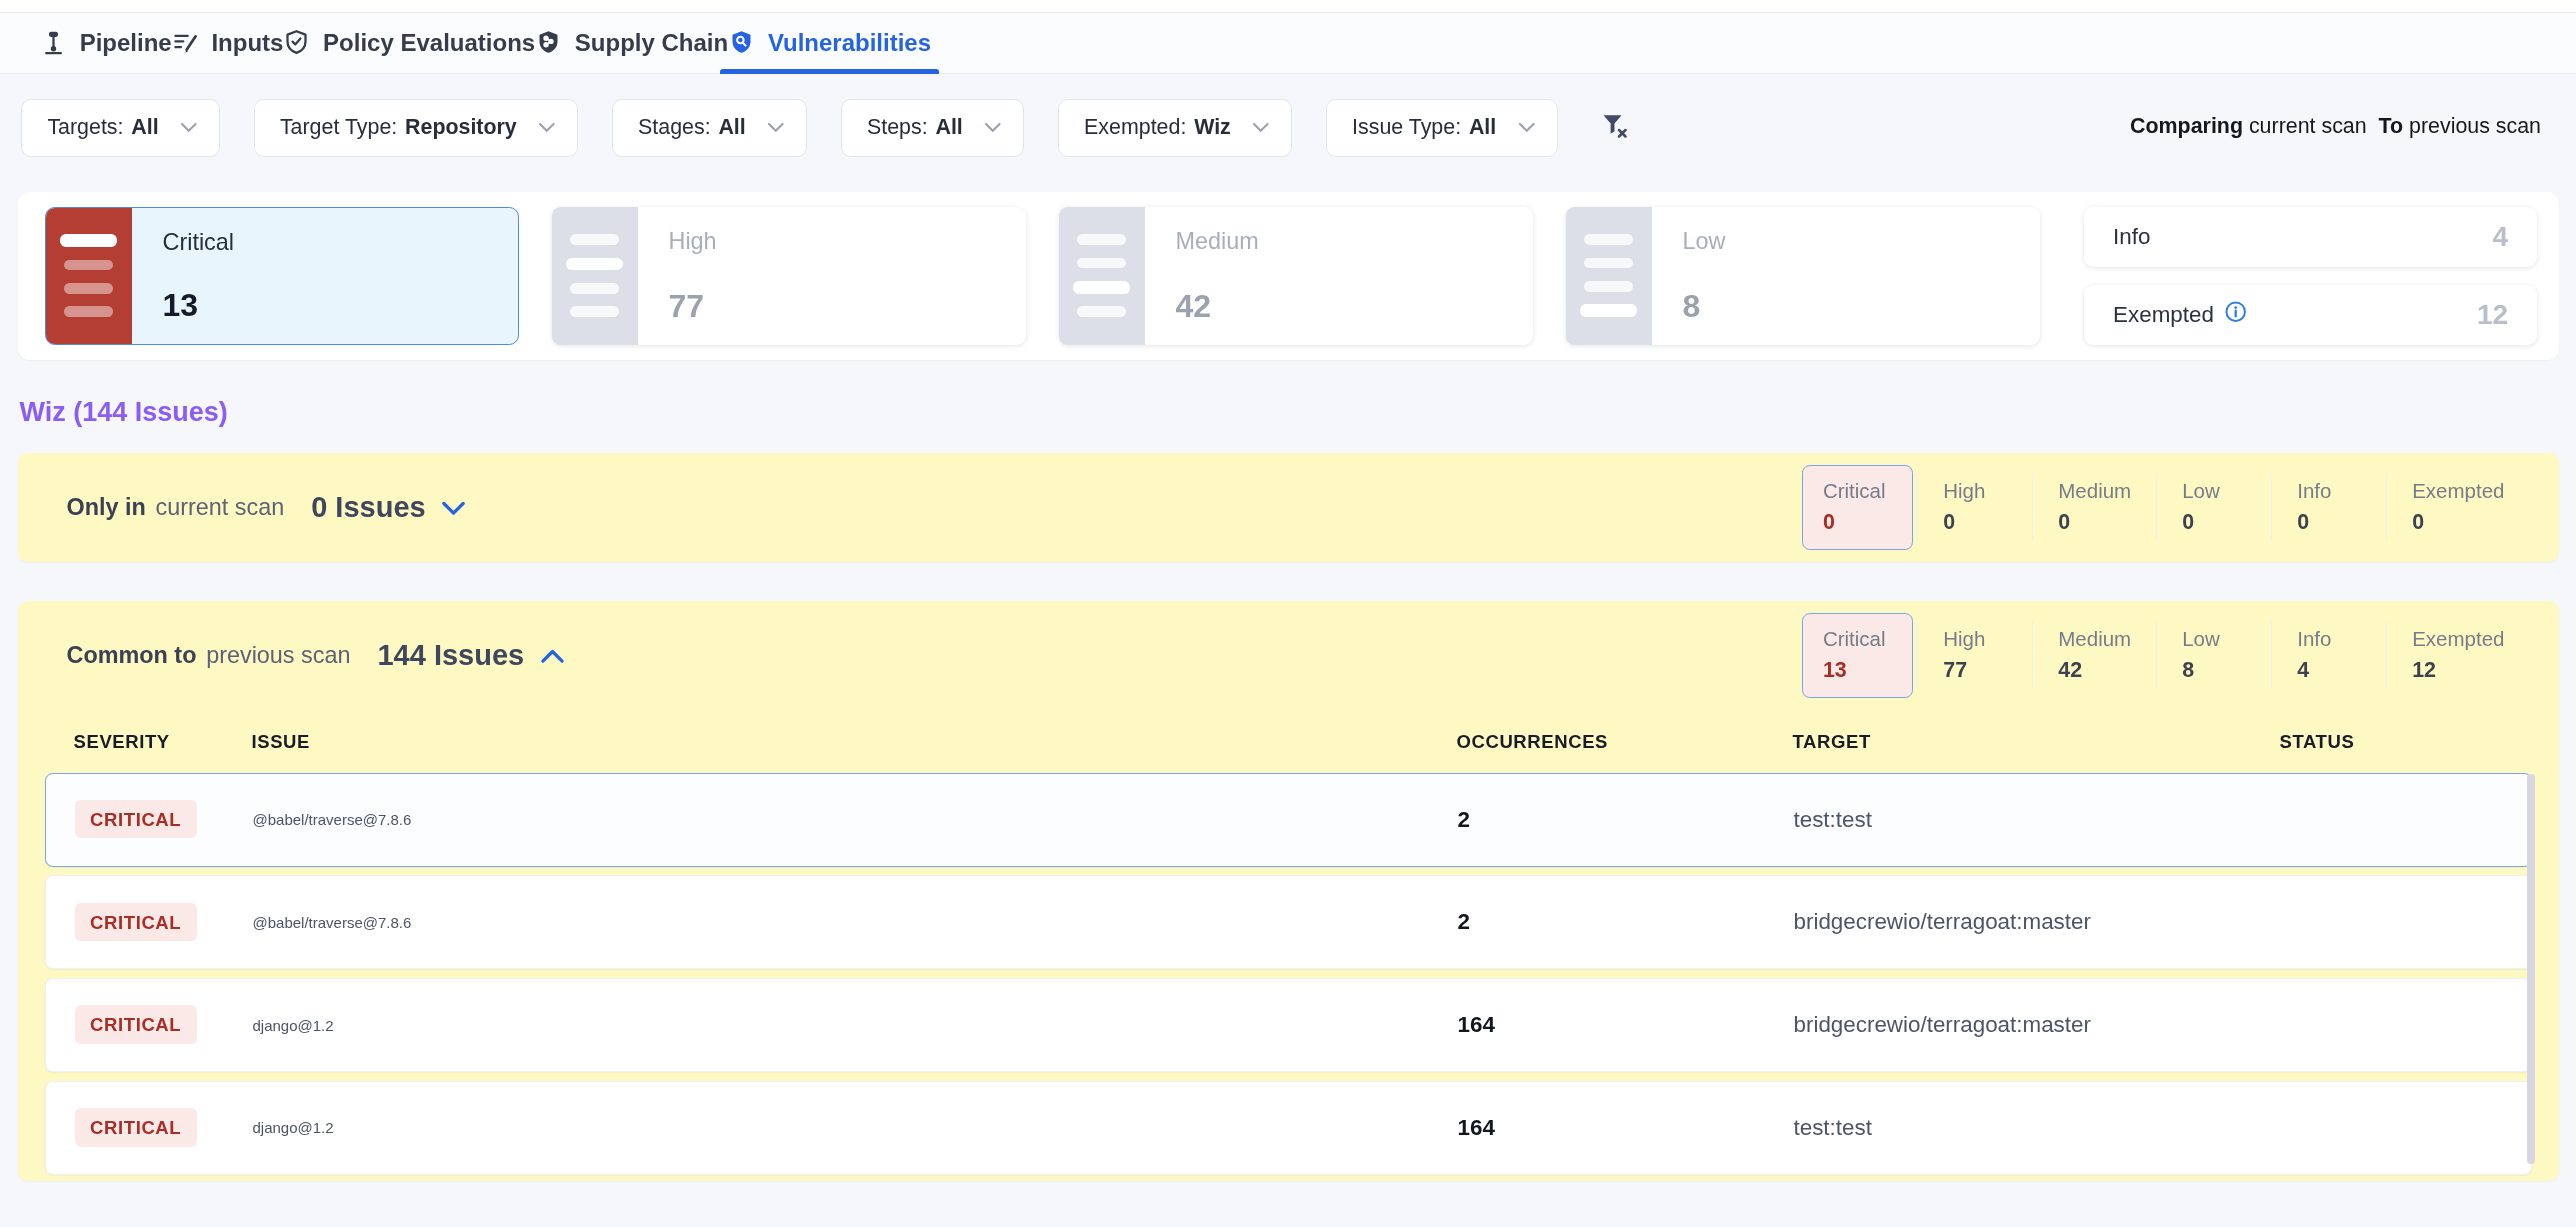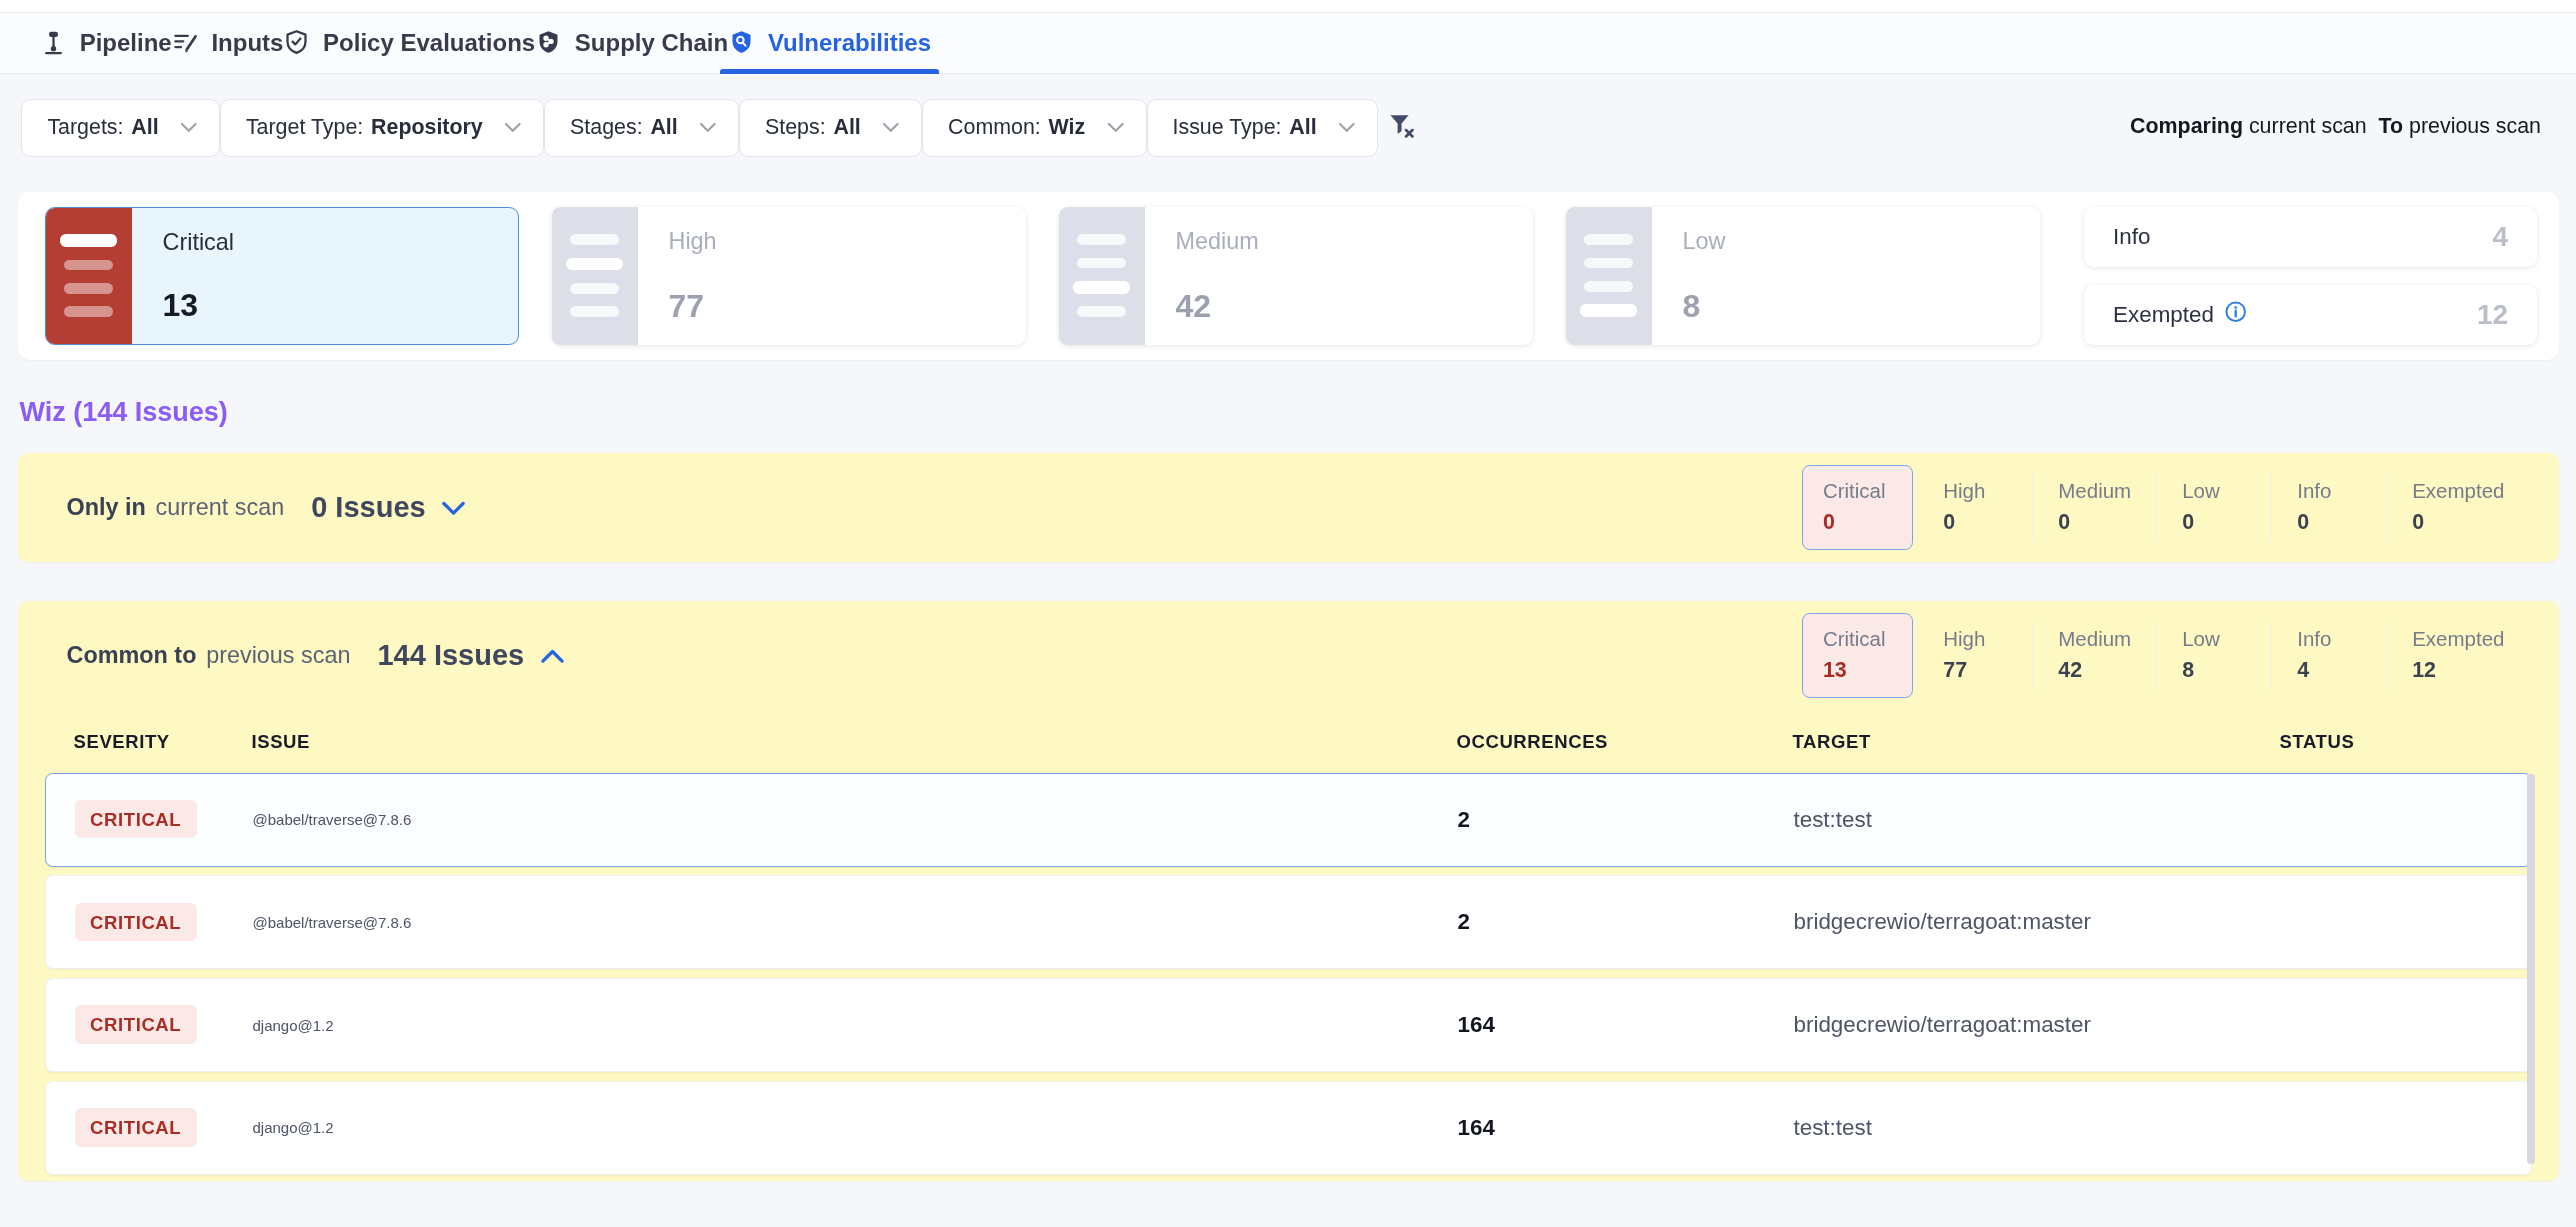--- a/index.html
+++ b/index.html
@@ -25,21 +25,21 @@
   }
   .tab svg { display: block; }
   .tab.active { color: #2563e3; }
   .tab.active::after {
     content: ""; position: absolute; left: -7.8px; right: -7.8px; bottom: -1px;
     height: 4.9px; background: #2563e3; border-radius: 2.9px 2.9px 0 0;
   }
 
   
   .filter-row {
-    display: flex; align-items: center; gap: 0;
+    display: flex; align-items: center; gap: 34px;
     padding: 25px 33px 21.4px 21.4px; position: relative;
   }
   .pill {
     height: 58px; display: inline-flex; align-items: center;
     padding: 0 21.4px 0 25px; background: #ffffff;
     border: 1.6px solid #e3e5ec; border-radius: 9.7px;
     font-size: 21.4px; color: #272d3b; cursor: pointer; white-space: nowrap;
   }
   .pill .lbl { font-weight: 400; margin-right: 7.8px; }
   .pill .val { font-weight: 700; }
@@ -266,21 +266,21 @@
   <div class="pill">
     <span class="lbl">Steps:</span>
     <span class="val">All</span>
     <span class="caret">
         <svg width="17.5" height="10.7" viewBox="0 0 18 11" fill="none" stroke="#9ba1ad" stroke-width="2.2" stroke-linecap="round">
           <path d="M2 2 l7 7 7-7"></path>
         </svg>
       </span>
   </div>
   <div class="pill">
-    <span class="lbl">Common:</span>
+    <span class="lbl">Exempted:</span>
     <span class="val">Wiz</span>
     <span class="caret">
         <svg width="17.5" height="10.7" viewBox="0 0 18 11" fill="none" stroke="#9ba1ad" stroke-width="2.2" stroke-linecap="round">
           <path d="M2 2 l7 7 7-7"></path>
         </svg>
       </span>
   </div>
   <div class="pill">
     <span class="lbl">Issue Type:</span>
     <span class="val">All</span>

